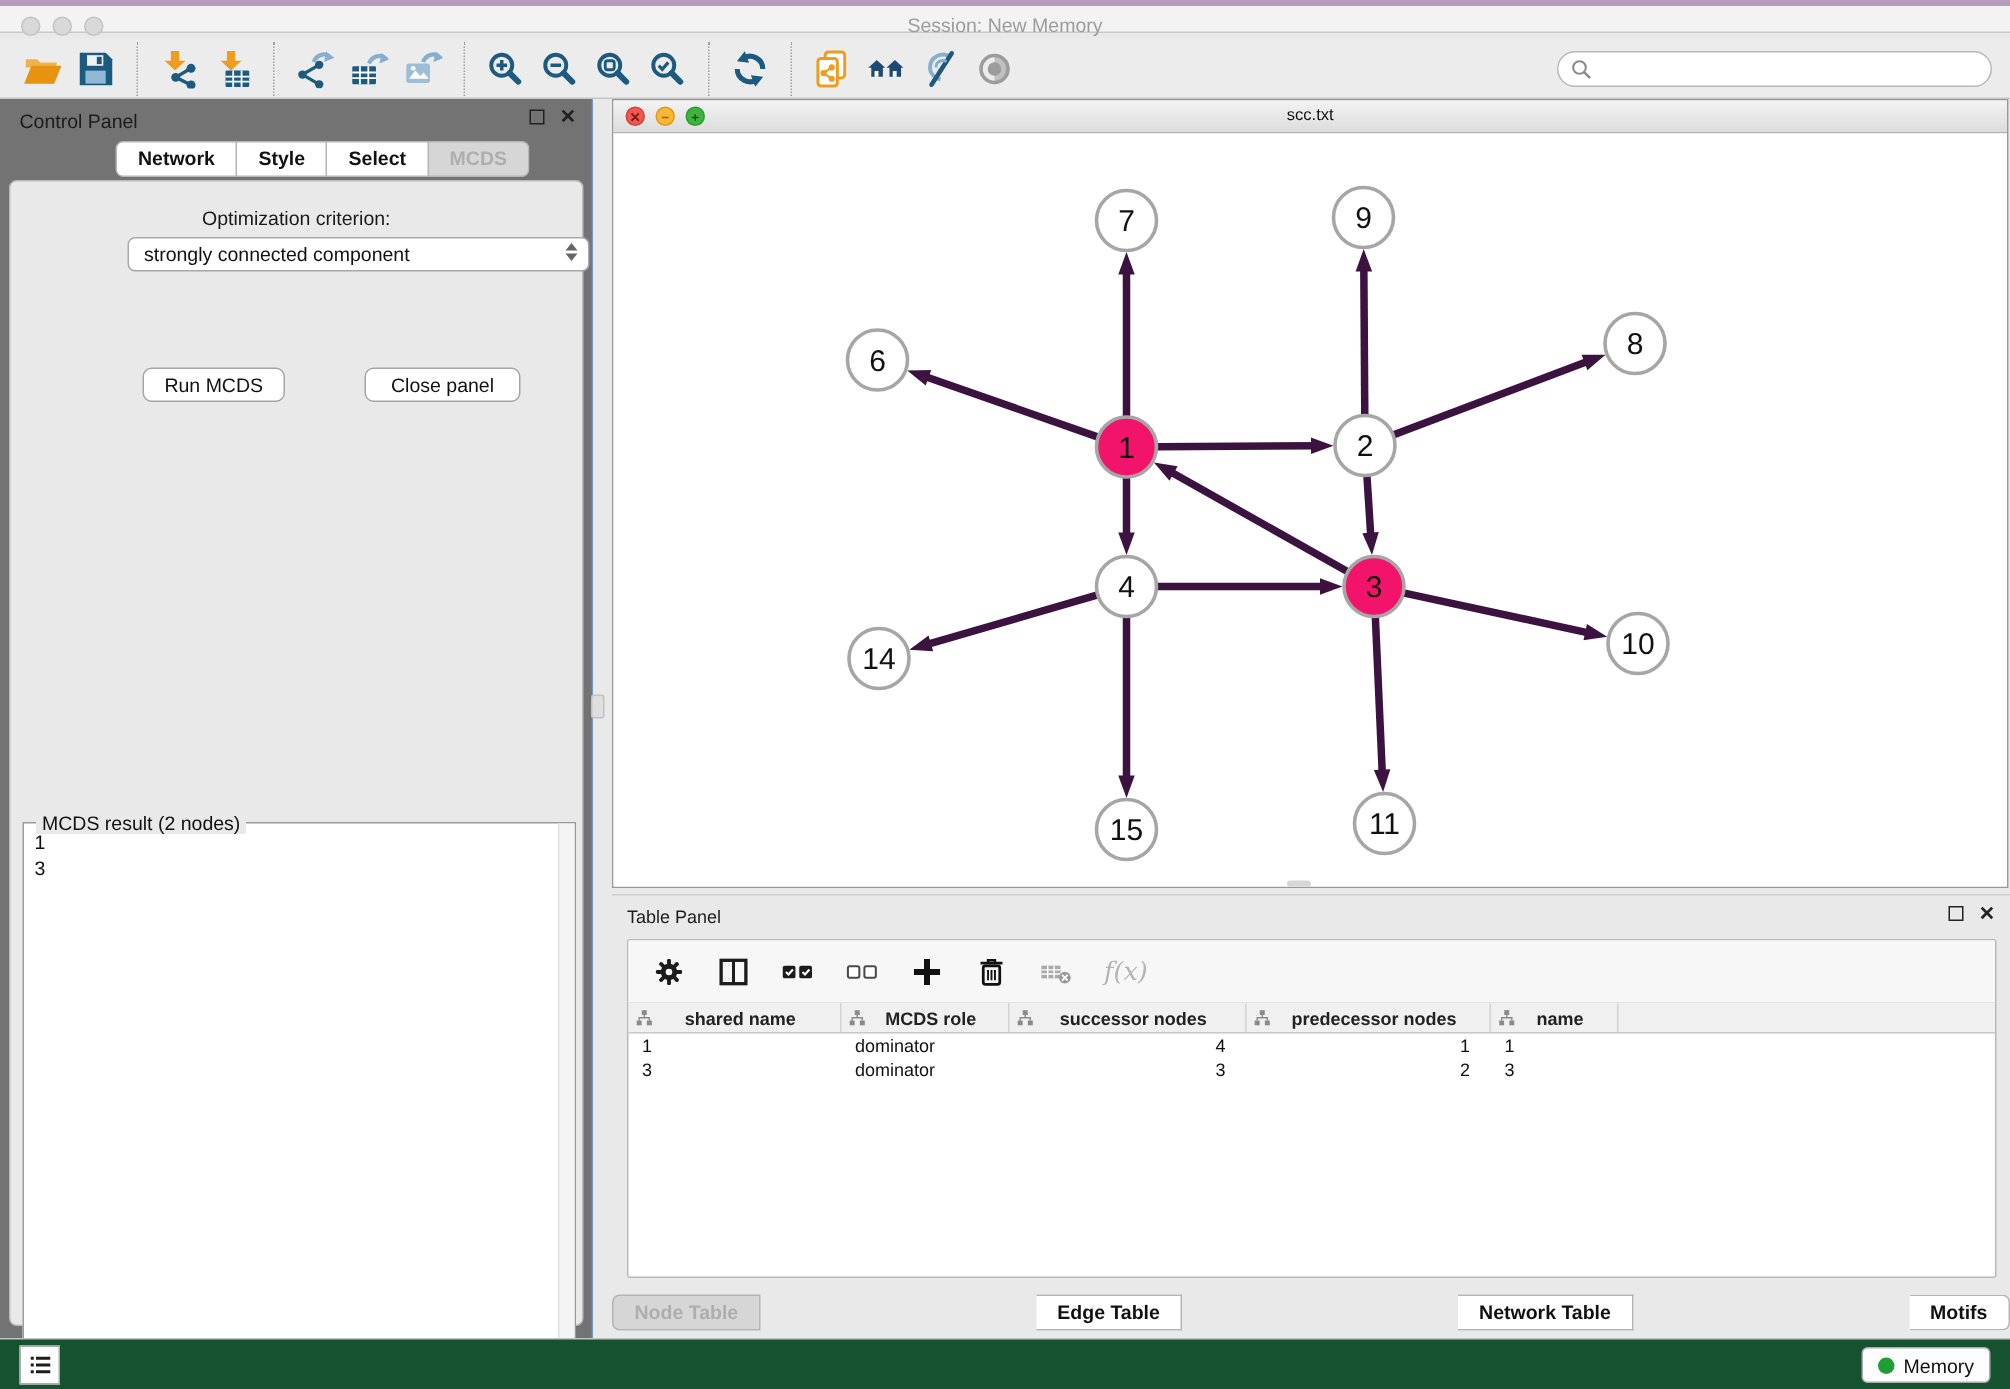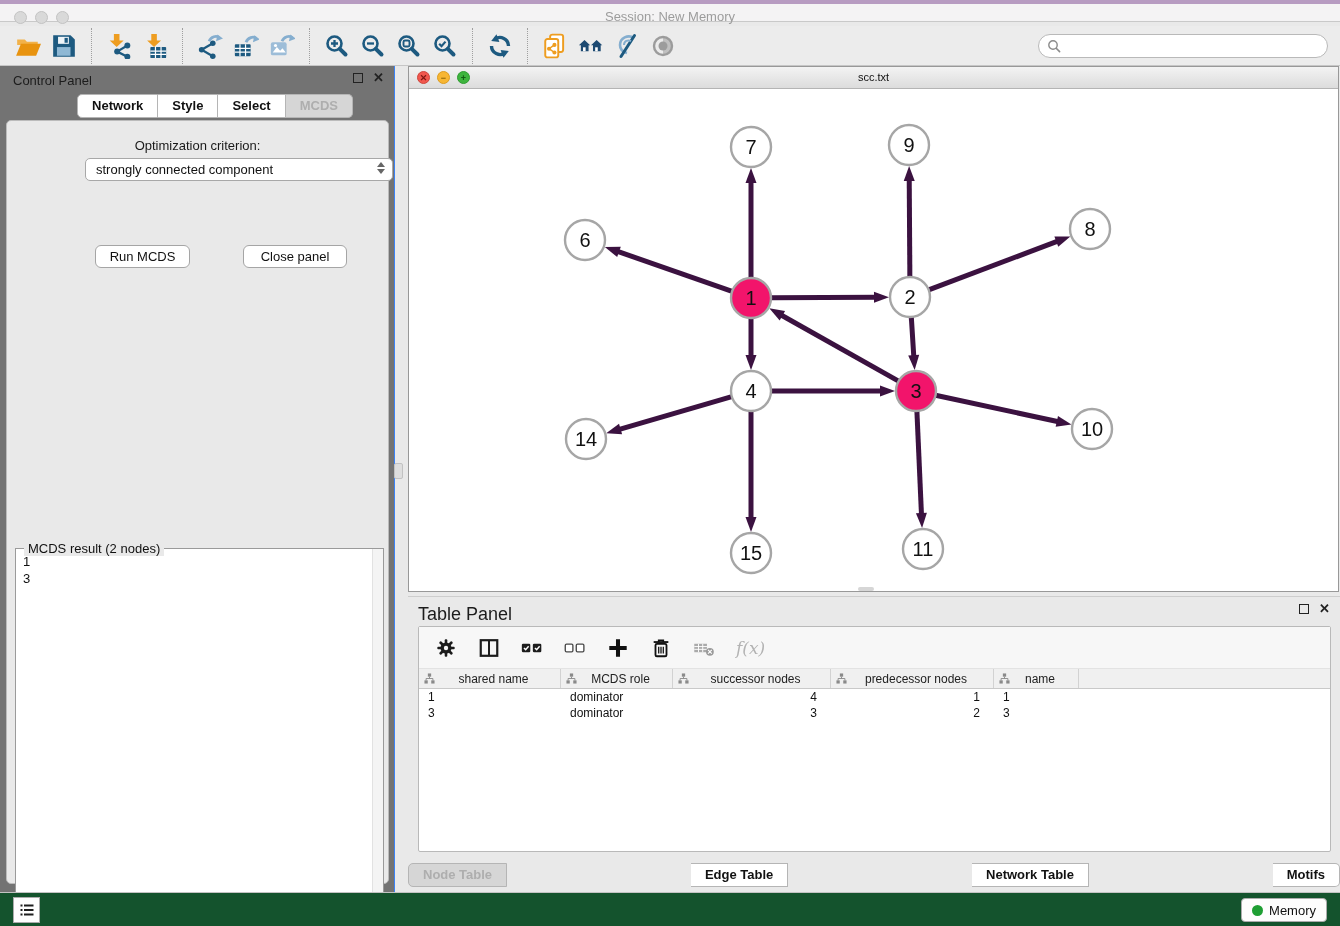--- a/index.html
+++ b/index.html
@@ -54,28 +54,28 @@
   .mac-dot { width:13px; height:13px; border-radius:50%; font-size:9px; font-weight:bold; text-align:center; line-height:13px; }
   .mac-red   { background:#f1574e; border:1px solid #ce463d; color:#7c1712; }
   .mac-yel   { background:#f7b633; border:1px solid #dd9c1f; color:#8d6408; }
   .mac-grn   { background:#3eb43e; border:1px solid #2f9c31; color:#135c13; }
   .net-canvas { position:absolute; left:0; top:22px; width:929px; height:502px; background:#fff; }
   .h-grip { position:absolute; left:449px; bottom:0px; width:16px; height:4px; background:#d6d6d6; border-radius:2px; }
 
   
   .table-panel { position:absolute; left:408px; top:596px; width:932px; height:296px; background:#e9e9e9; border-top:1px solid #cdcdcd; }
   .tp-header { position:relative; height:28px; }
-  .tp-header .ph-title { position:absolute; left:10px; top:7px; font-size:18px; color:#1c1c1c; }
+  .tp-header .ph-title { position:absolute; left:10px; top:7px; font-size:12px; color:#1c1c1c; }
   .tp-box { position:absolute; left:10px; top:29px; width:913px; height:226px; background:#fff; border:1px solid #b9b9b9; border-radius:2px; }
   .tp-toolbar { height:42px; display:flex; align-items:center; gap:21px; padding-left:16px; background:#f7f7f7; border-bottom:1px solid #e3e3e3; }
   .tp-tb-btn { display:flex; align-items:center; justify-content:center; }
   .tp-tb-btn svg { width:22px; height:22px; }
   .fx-label { font-family:"DejaVu Serif", serif; font-style:italic; font-size:17px; color:#b3b3b3; }
   .grid-header { display:flex; background:#f0f0f0; border-bottom:1px solid #c9c9c9; height:20px; }
-  .grid-hcell { display:flex; align-items:center; border-right:1px solid #d2d2d2; font-size:12px; color:#222; padding-left:5px; }
+  .grid-hcell { display:flex; align-items:center; border-right:1px solid #d2d2d2; font-size:12px; color:#222; padding-left:5px;font-weight:bold; }
   .grid-hcell .hlabel { flex:1; text-align:center; padding-right:8px; }
   .grid-row { display:flex; height:16px; }
   .grid-cell { font-size:12px; color:#111; padding:1px 0 0 9px; }
   .grid-cell.right { text-align:right; padding-right:14px; padding-left:0; }
   .tp-tabs { position:absolute; left:0; width:100%; top:266px; display:flex; justify-content:space-between; }
 
   
   .statusbar { position:absolute; left:0; top:892px; width:1340px; height:34px; background:#14532d; border-top:1px solid #c3c3c3; }
   .list-btn { position:absolute; left:13px; top:4px; width:27px; height:26px; background:#fdfdfd; border:1px solid #ababab; display:flex; align-items:center; justify-content:center; }
   .memory-btn { position:absolute; right:13px; top:5px; height:24px; background:#fdfdfd; border:1px solid #ababab; border-radius:4px; display:flex; align-items:center; gap:6px; padding:0 10px; font-size:13px; color:#111; }

